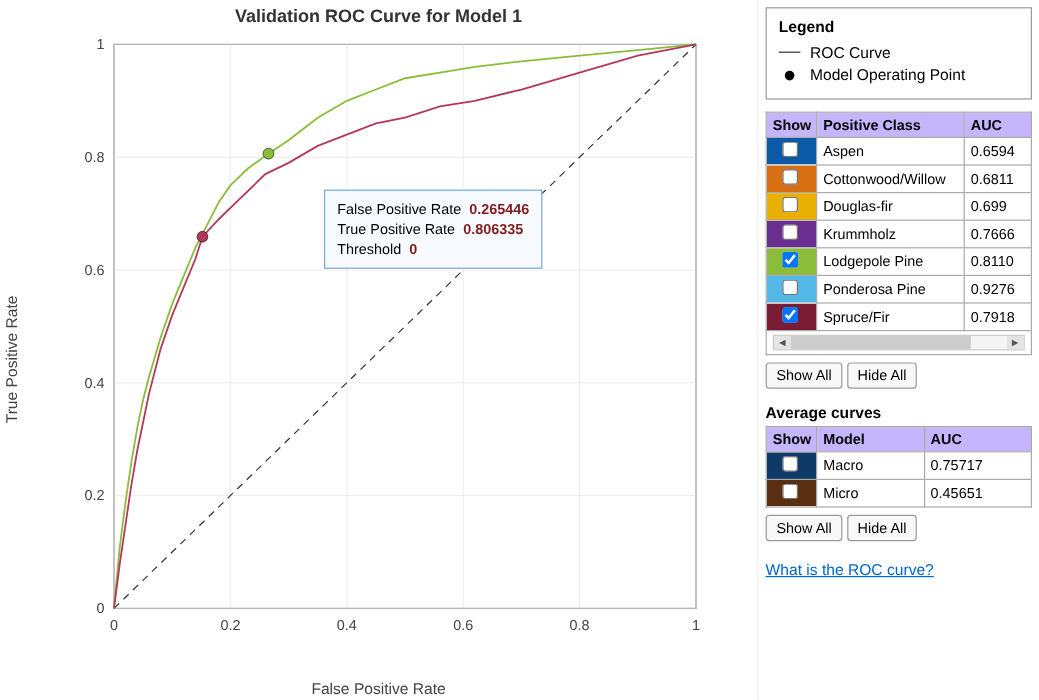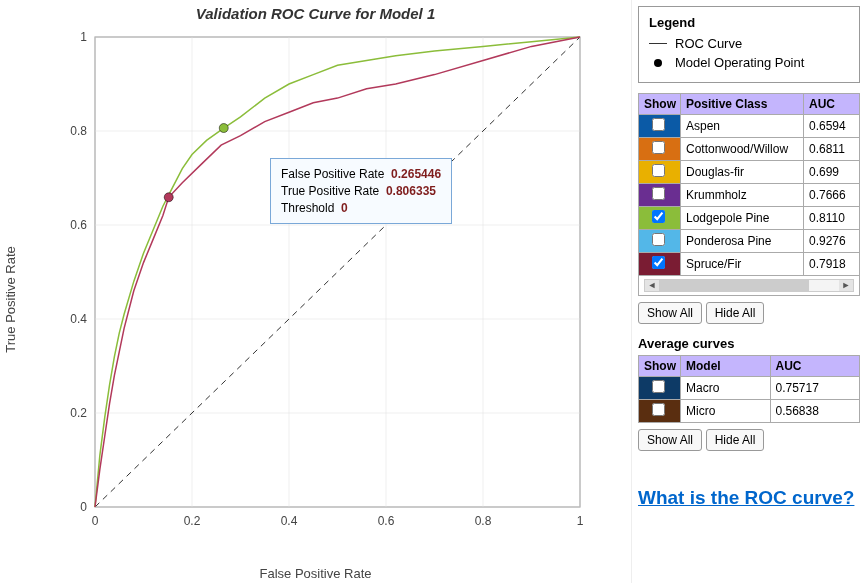--- a/index.html
+++ b/index.html
@@ -1,19 +1,19 @@
 <!DOCTYPE html>
 <html><head>
 <meta charset="utf-8">
 <style>
 * { box-sizing: border-box; margin: 0; padding: 0; }
 body { font-family: Arial, sans-serif; font-size: 13px; background: #fff; width: 866px; height: 583px; overflow: hidden; position: relative; }
 .container { display: flex; width: 100%; height: 100%; }
 .chart-side { flex: 1; position: relative; padding: 5px; }
-.chart-title { text-align: center; font-weight: bold; font-size: 15px; margin-top: 0; margin-bottom: 4px; color: #333; font-style: italic; }
+.chart-title { text-align: center; font-weight: bold; font-size: 15px; margin-top: 0; margin-bottom: 4px; color: #333; }
 .chart-area { position: relative; margin-left: 50px; margin-top: 5px; }
 .ylabel { position: absolute; left: 10px; top: 50%; transform: rotate(-90deg) translateX(-50%); transform-origin: left center; font-size: 13px; color: #444; }
 .xlabel { position: absolute; bottom: 2px; left: 50%; transform: translateX(-50%); font-size: 13px; color: #444; }
 svg.plot { display: block; }
 .grid-line { stroke: #ddd; stroke-width: 0.5; }
 .tick-label { font-size: 12px; fill: #444; }
 .roc-line { fill: none; stroke-width: 1.5; }
 .diag { stroke: #333; stroke-width: 1; stroke-dasharray: 6 5; }
 .tooltip-box { position: absolute; left: 215px; top: 131px; background: #f7fbff; border: 1px solid #7aa8d8; padding: 7px 10px; font-size: 12px; line-height: 1.4; white-space: nowrap; }
 .tooltip-box b { color: #7f1d1d; font-weight: bold; }
@@ -32,21 +32,21 @@
 .auc-col { width: 56px; }
 .cb { width: 13px; height: 13px; margin-right:3px; }
 .scroll-row td { padding:0; }
 .scroll-bar { height: 13px; background: #f4f4f4; border: 1px solid #ccc; position: relative; }
 .scroll-arrow { position: absolute; width: 14px; height: 11px; top:0; background: #e4e4e4; text-align:center; font-size:9px; line-height:11px; color:#555;}
 .scroll-arrow.left { left:0; }
 .scroll-arrow.right { right:0; }
 .scroll-thumb { position:absolute; left:14px; width:150px; height:11px; top:0; background:#ccc;}
 .btn-row { margin: 6px 0 12px; }
 .btn { font-size: 12px; padding: 3px 8px; border: 1px solid #999; background: #f8f8f8; border-radius: 3px; cursor: pointer; }
-.link { color: #0066cc; text-decoration: underline; font-size: 19px; font-weight: bold; cursor: pointer; margin-top: 24px; display: inline-block;}
+.link { color: #0066cc; text-decoration: underline; font-size: 13px; font-weight: normal; cursor: pointer; margin-top: 4px; display: inline-block;}
 </style>
 </head>
 <body>
 
 <div class="container">
   <div class="chart-side">
     <div class="chart-title">Validation ROC Curve for Model 1</div>
     <div class="ylabel">True Positive Rate</div>
     <div class="chart-area">
       <svg class="plot" id="plot" width="555" height="530">
@@ -176,21 +176,21 @@
         </thead>
       <tbody id="avg-body">
           <tr>
             <td class="show-col" style="background: rgb(13, 58, 102);"><input type="checkbox" class="cb" style=""></td>
             <td>Macro</td>
             <td>0.75717</td>
           </tr>
           <tr>
             <td class="show-col" style="background: rgb(90, 46, 16);"><input type="checkbox" class="cb" style=""></td>
             <td>Micro</td>
-            <td>0.56838</td>
+            <td>0.45651</td>
           </tr>
         </tbody>
     </table>
     <div class="btn-row">
       <button class="btn">Show All</button>
       <button class="btn">Hide All</button>
     </div>
 
     <a class="link">What is the ROC curve?</a>
   </div>

